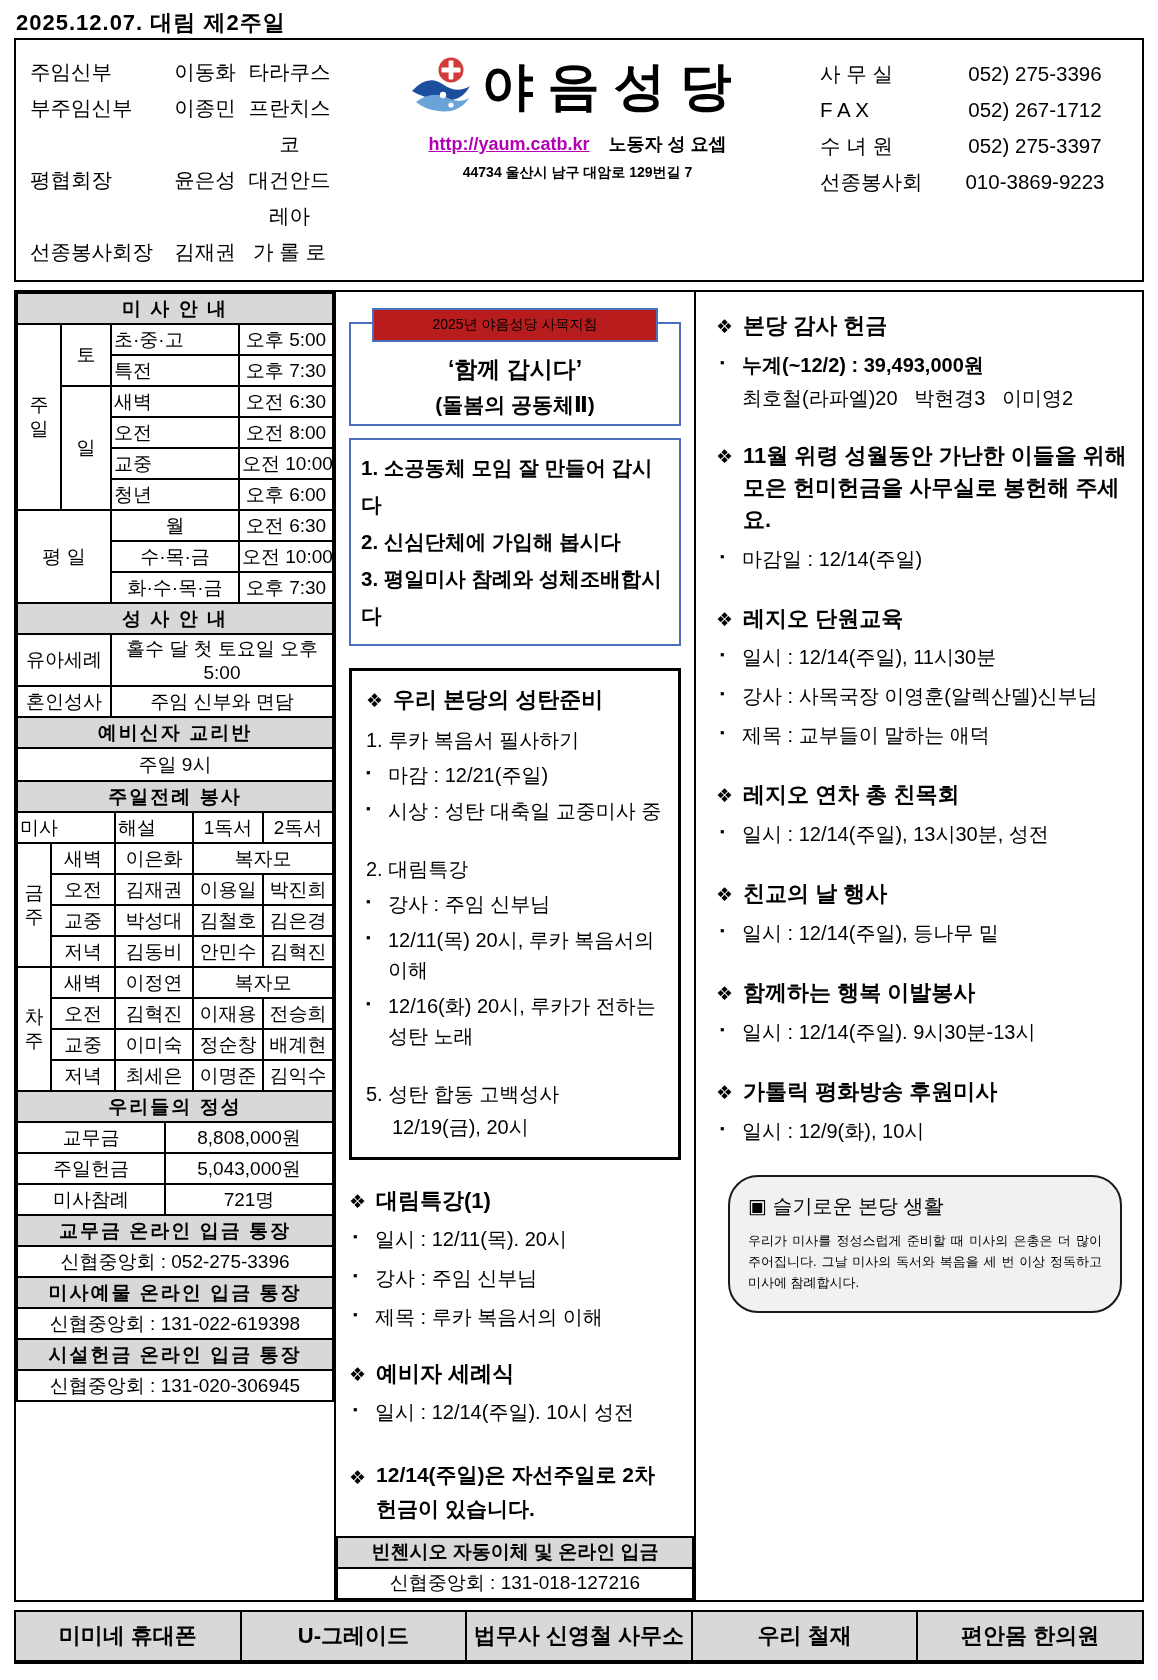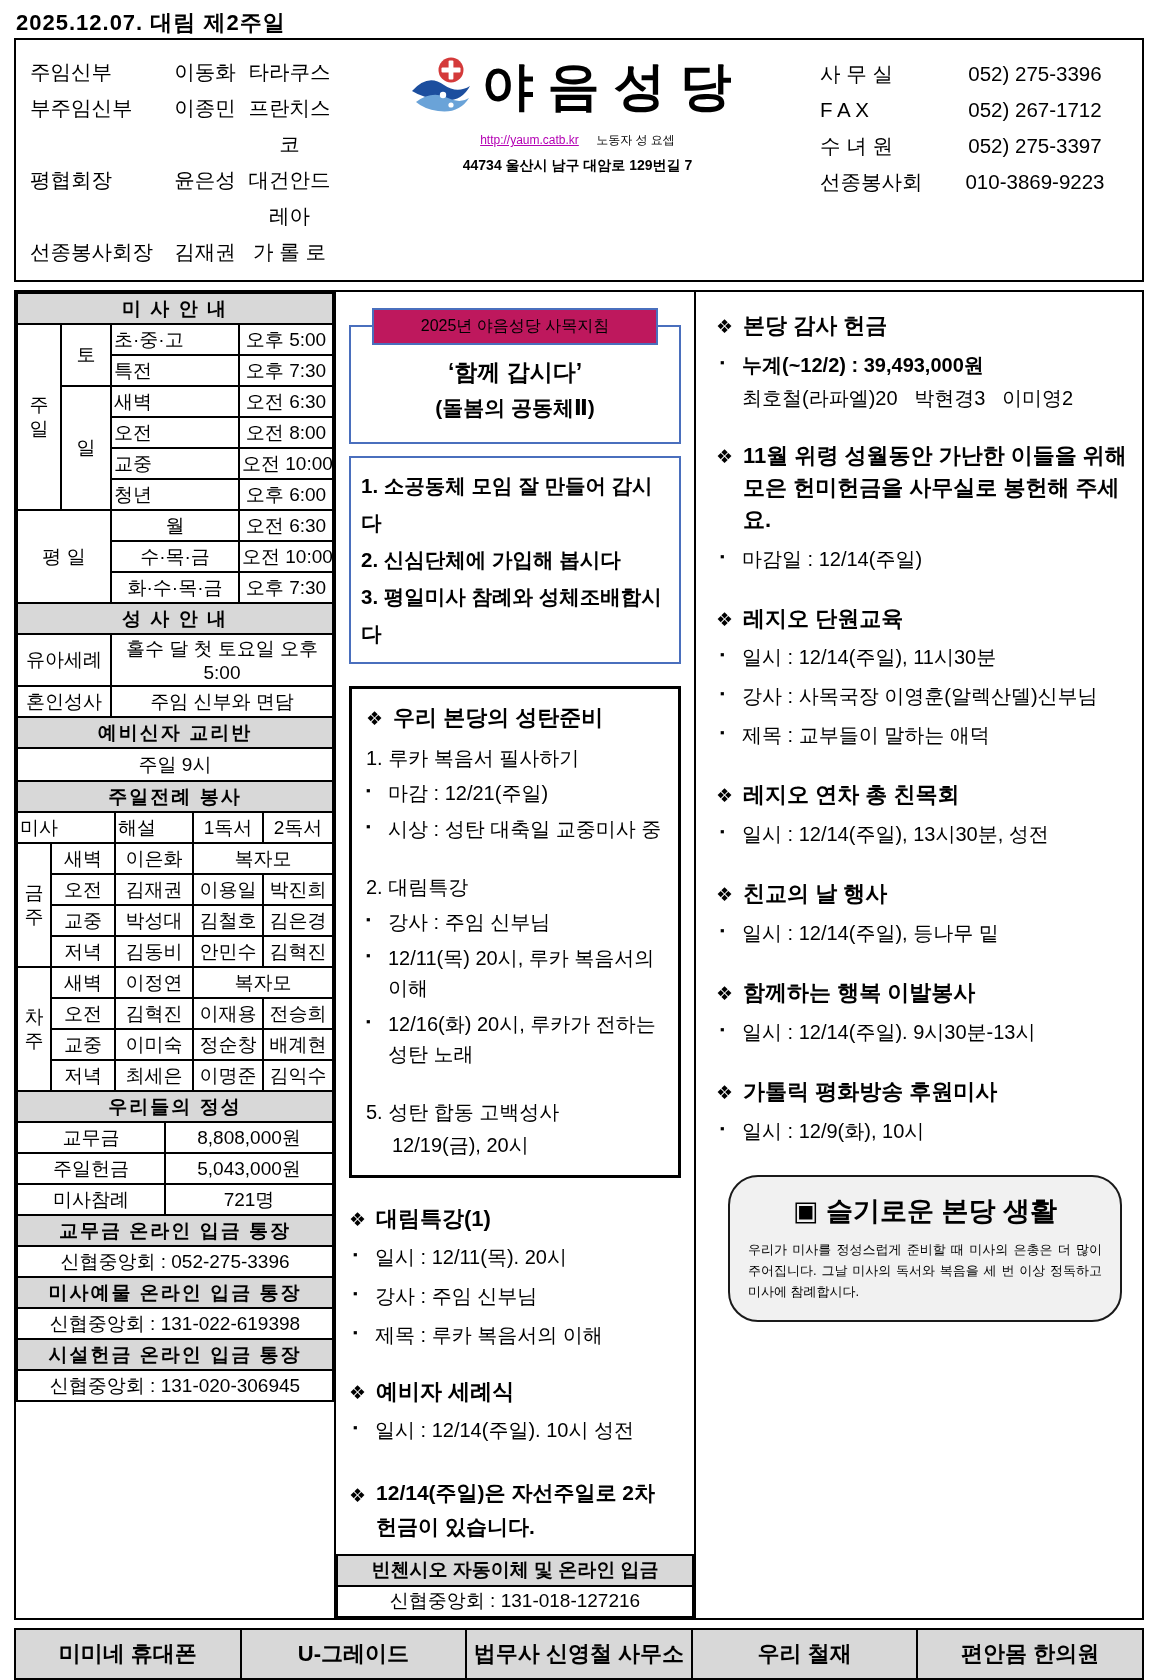--- a/index.html
+++ b/index.html
@@ -11,21 +11,21 @@
   
   .masthead{border:2.5px solid #000;display:flex;align-items:stretch;padding:10px 8px;box-sizing:border-box;}
   .staff{width:305px;padding:4px 0 0 6px;}
   .staff-row{display:flex;font-size:20.5px;line-height:36px;}
   .staff-role{width:128px;text-align:justify;text-align-last:justify;}
   .staff-name{width:78px;text-align:center;margin-left:8px;}
   .staff-bapt{flex:1;text-align:center;}
   .center-block{flex:1;text-align:center;padding-top:2px;}
   .brand{display:flex;align-items:center;justify-content:center;gap:10px;}
   .church-name{font-size:52px;font-weight:900;letter-spacing:14px;white-space:nowrap;}
-  .url-line{margin-top:10px;font-size:12px;font-weight:400;}
+  .url-line{margin-top:10px;font-size:18px;font-weight:700;}
   .url{color:#b400b4;text-decoration:underline;margin-right:14px;}
   .addr-line{margin-top:8px;font-size:14px;font-weight:700;}
   .contacts{width:312px;padding:6px 2px 0 0;}
   .contact-row{display:flex;font-size:20.5px;line-height:36px;}
   .contact-label{width:118px;white-space:nowrap;}
   .contact-value{flex:1;text-align:center;font-family:"Liberation Sans",sans-serif;white-space:nowrap;}
 
   
   .main{border:2.5px solid #000;margin-top:8px;display:flex;align-items:stretch;}
   .col-left{width:318px;flex:0 0 318px;}
@@ -38,22 +38,22 @@
   td.hdr{background:#d8d8d8;font-weight:700;font-size:21px;height:30px;letter-spacing:2px;}
   td.vlab{white-space:pre-line;line-height:1.25;font-size:20px;}
   td.sp{text-align:justify;text-align-last:justify;padding:0 16px;}
   td.time{white-space:nowrap;}
   td.money{text-align:right;padding-right:10px;font-size:20px;height:48px;}
   td.off-label{font-size:20px;height:48px;}
   td.acct{height:40px;font-size:20px;}
 
   
   .mid-pad{padding:16px 13px 10px 13px;}
-  .pastoral-header{position:relative;z-index:2;margin:0 auto;width:86%;background:#be185d;border:2.5px solid #4a6fbd;text-align:center;font-size:16px;padding:6px 0;box-sizing:border-box;}
-  .pastoral-box{border:2.5px solid #4a6fbd;margin-top:-20px;padding:30px 8px 20px 8px;text-align:center;}
+  .pastoral-header{position:relative;z-index:2;margin:0 auto;width:86%;background:#b91c1c;border:2.5px solid #4a6fbd;text-align:center;font-size:14px;padding:6px 0;box-sizing:border-box;}
+  .pastoral-box{border:2.5px solid #4a6fbd;margin-top:-20px;padding:30px 8px 5px 8px;text-align:center;}
   .slogan{font-size:23px;font-weight:700;}
   .slogan-sub{font-size:21px;font-weight:700;margin-top:6px;}
   .goals-box{border:2.5px solid #4a6fbd;margin-top:12px;padding:10px 10px;}
   .goals-box div{font-size:20.5px;font-weight:700;line-height:1.8;}
   .xmas-box{border:3px solid #000;margin-top:22px;padding:14px 12px 16px 14px;}
   .sec-title{display:flex;align-items:baseline;font-size:22px;font-weight:700;}
   .diamond{margin-right:10px;font-size:19px;}
   .xmas-head{font-size:20px;margin-top:12px;}
   .xmas-item{display:flex;font-size:20px;line-height:1.5;margin-top:6px;}
   .sq{width:22px;flex:0 0 22px;font-size:13px;padding-top:3px;}
@@ -64,21 +64,21 @@
   .charity{display:flex;font-size:21px;font-weight:700;line-height:1.6;margin-top:30px;}
   .vincent{margin-top:auto;}
 
   
   .right-pad{padding:18px 14px 10px 20px;flex:1;}
   .notice{margin-bottom:28px;}
   .notice .sec-title{line-height:1.45;}
   .bold-item{font-weight:700;}
   .names-line{font-size:20px;padding-left:26px;margin-top:4px;white-space:pre-wrap;}
   .wise-box{border:2.5px solid #1a1a1a;border-radius:30px;background:#f1f1f1;margin:28px 6px 14px 12px;padding:16px 18px 18px 18px;}
-  .wise-title{text-align:center;font-size:27px;font-weight:700;}
+  .wise-title{font-size:20px;font-weight:400;}
   .wise-body{font-size:13px;line-height:1.62;margin-top:10px;text-align:justify;}
 
   
   .ads{border:2.5px solid #000;margin-top:8px;display:flex;align-items:stretch;}
   .ad{flex:1;border-left:2px solid #000;display:flex;flex-direction:column;}
   .ad:first-child{border-left:none;}
   .ad-title{background:#d8d8d8;border-bottom:2px solid #000;text-align:center;font-size:22px;font-weight:700;padding:9px 2px;}
 </style>
 </head>
 <body>

